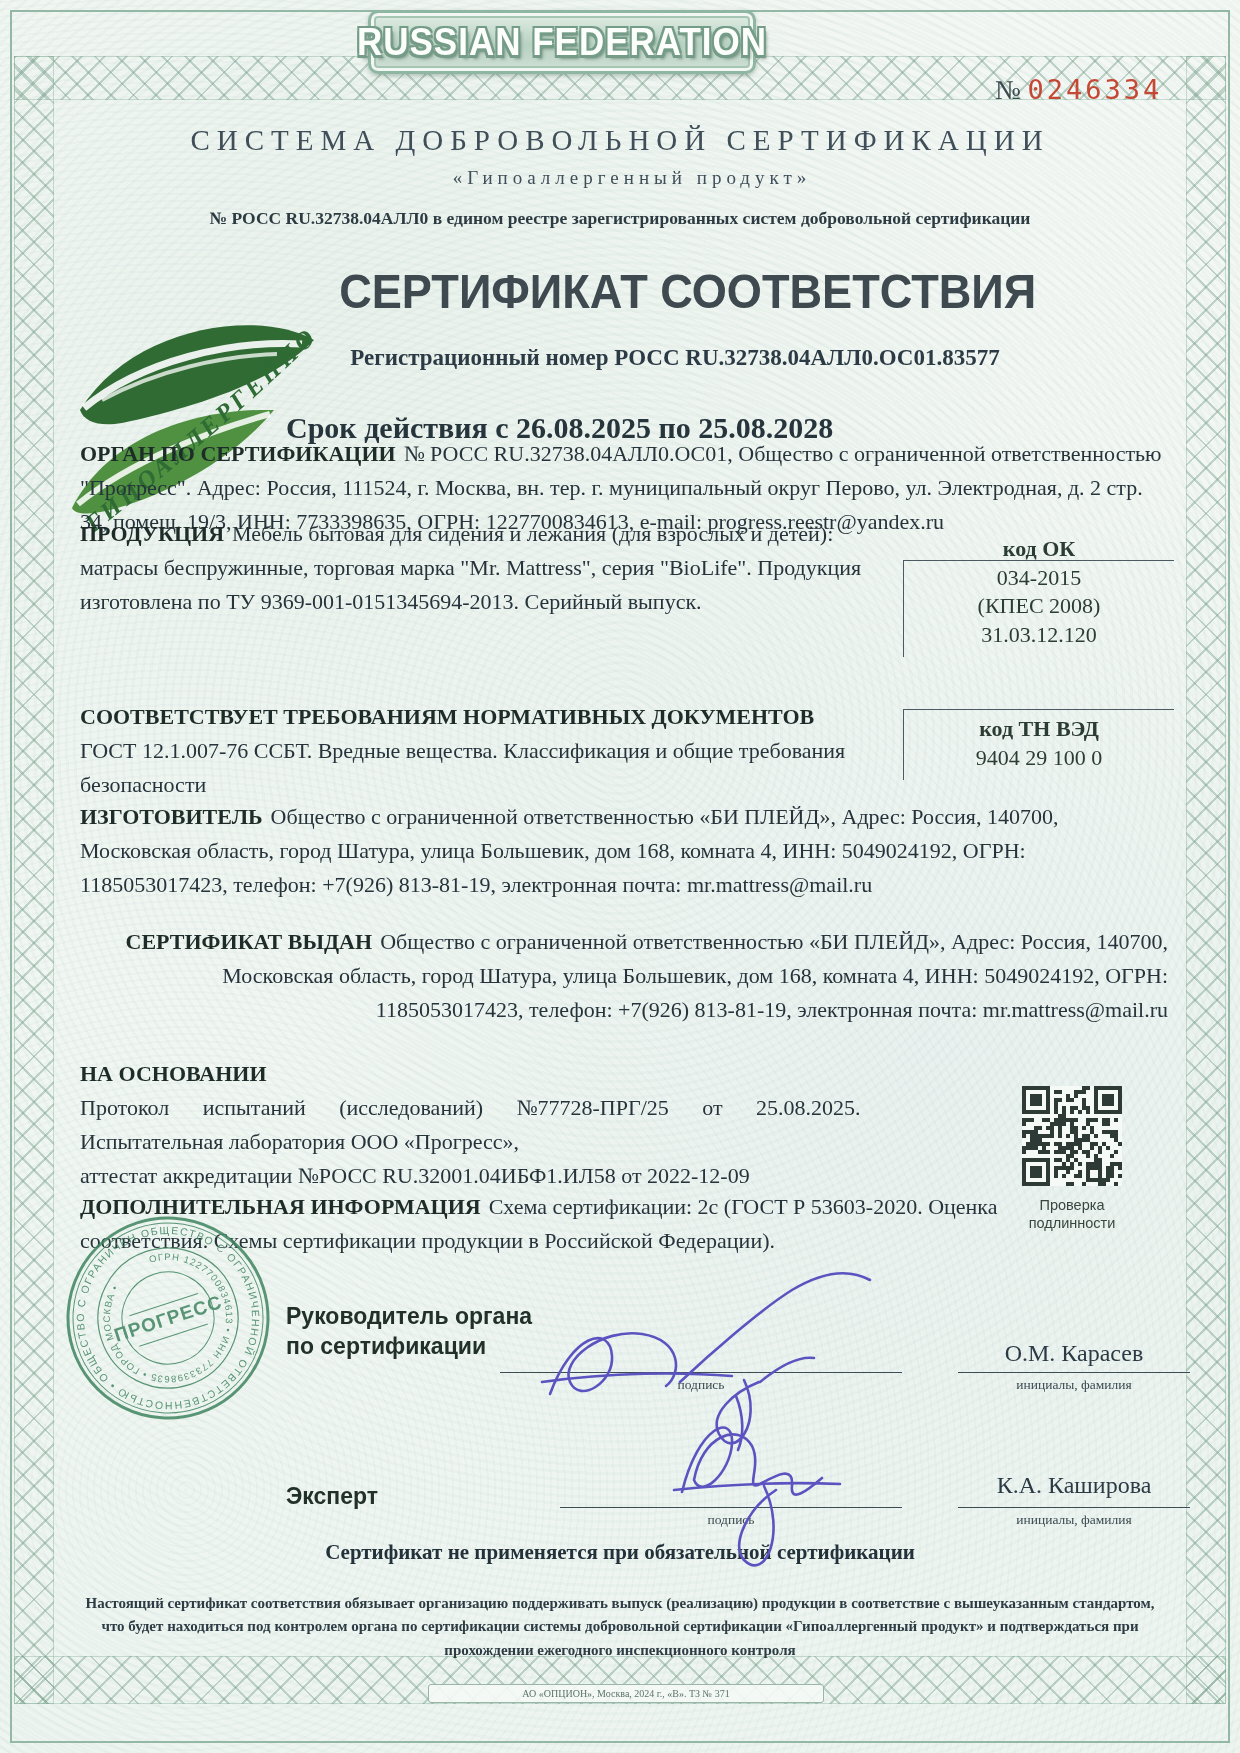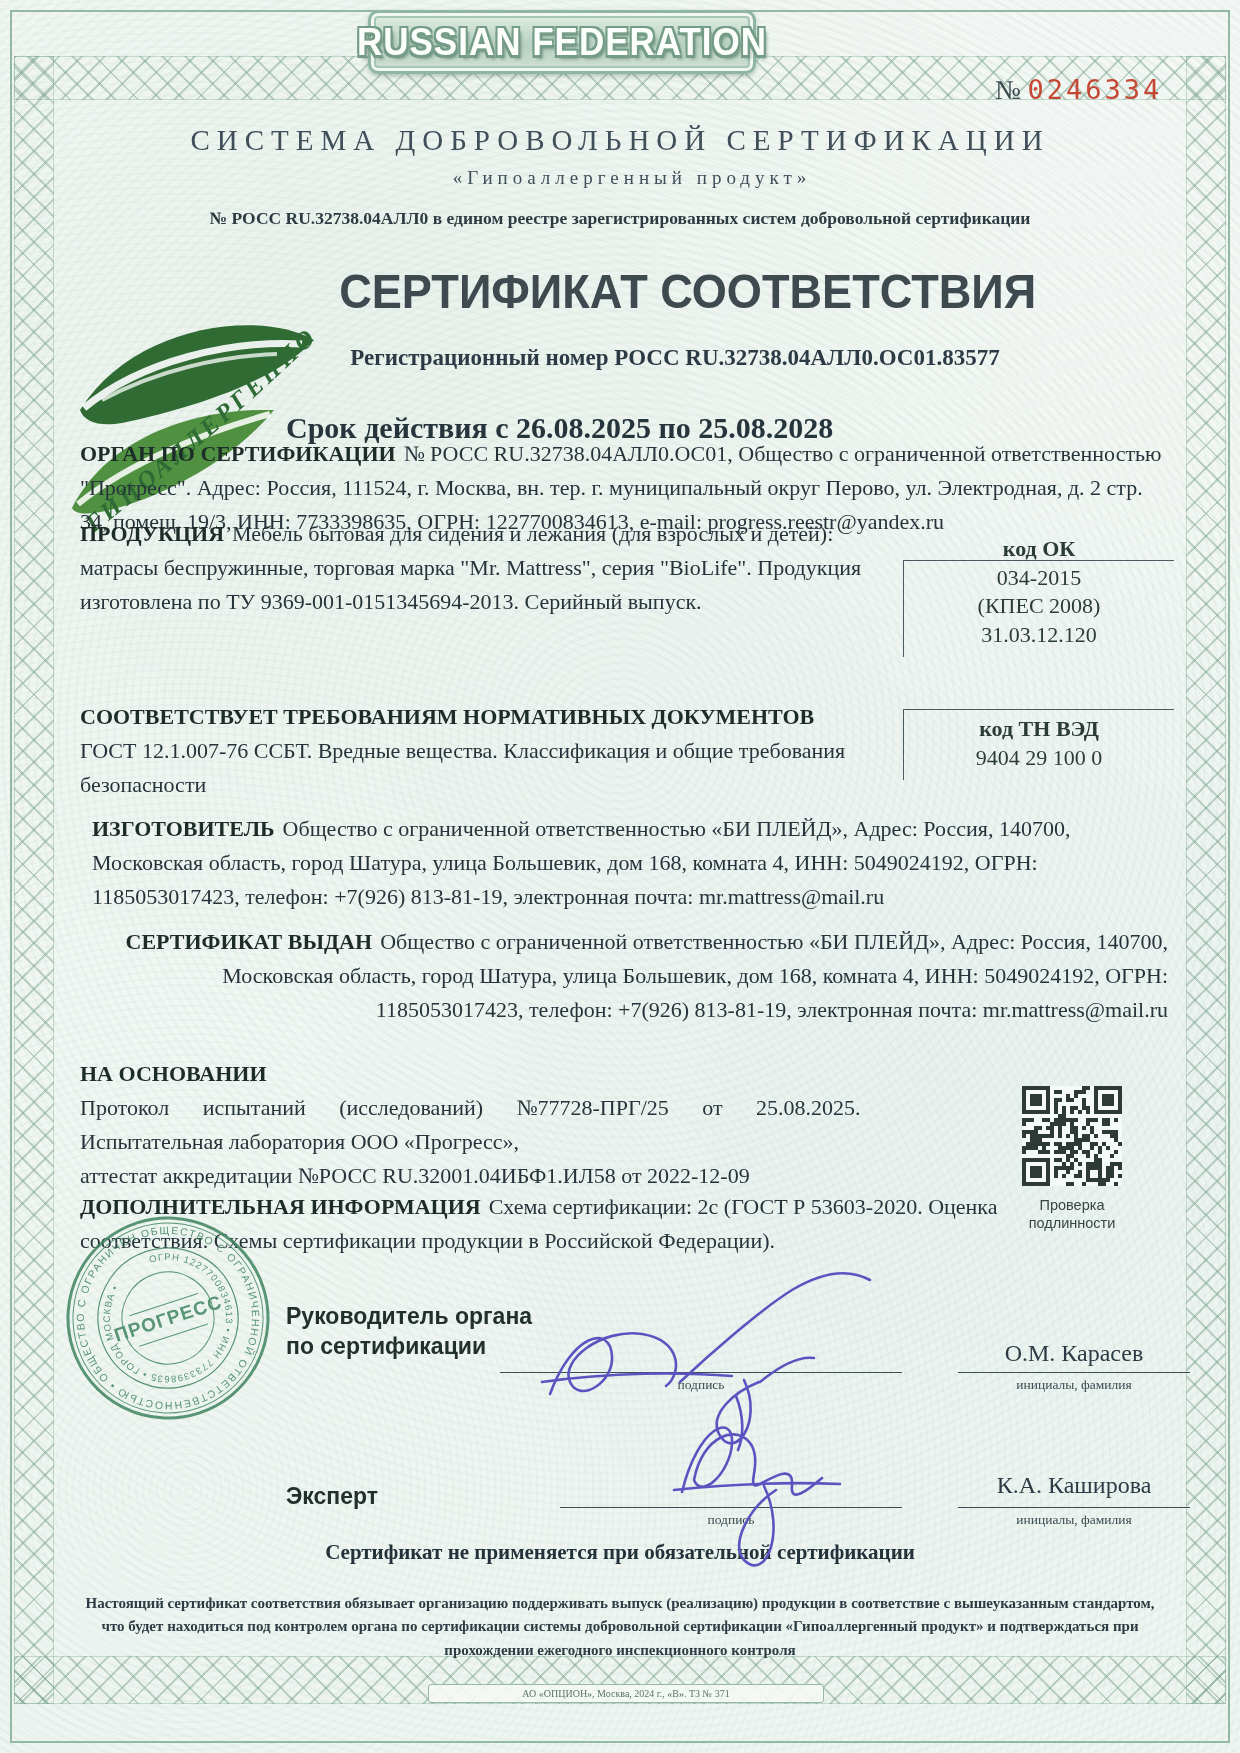--- a/index.html
+++ b/index.html
@@ -152,21 +152,21 @@
   <div class="sec" style="top:700px;width:820px;">
     <span class="hb">СООТВЕТСТВУЕТ ТРЕБОВАНИЯМ НОРМАТИВНЫХ ДОКУМЕНТОВ</span>
     <span>ГОСТ 12.1.007-76 ССБТ. Вредные вещества. Классификация и общие требования безопасности</span>
   </div>
 
   <div class="codebox" style="top:709px;">
     <div class="cb-label">код ТН ВЭД</div>
     <div>9404 29 100 0</div>
   </div>
 
-  <p class="sec w-full" style="top:800px;margin:12px;">
+  <p class="sec w-full" style="top:800px;margin:0;">
     <b class="h">ИЗГОТОВИТЕЛЬ</b><span>Общество с ограниченной ответственностью «БИ ПЛЕЙД», Адрес: Россия, 140700, Московская область, город Шатура, улица Большевик, дом 168, комната 4, ИНН: 5049024192, ОГРН: 1185053017423, телефон: +7(926) 813-81-19, электронная почта: mr.mattress@mail.ru</span>
   </p>
 
   <p class="sec w-full" style="top:925px;margin:0;text-align:right;">
     <b class="h">СЕРТИФИКАТ ВЫДАН</b><span>Общество с ограниченной ответственностью «БИ ПЛЕЙД», Адрес: Россия, 140700, Московская область, город Шатура, улица Большевик, дом 168, комната 4, ИНН: 5049024192, ОГРН: 1185053017423, телефон: +7(926) 813-81-19, электронная почта: mr.mattress@mail.ru</span>
   </p>
 
   <div class="sec w-mid" style="top:1057px;">
     <span class="hb">НА ОСНОВАНИИ</span>
     <span class="spread" style="display:block;">Протокол испытаний (исследований) №77728-ПРГ/25 от 25.08.2025.</span>

